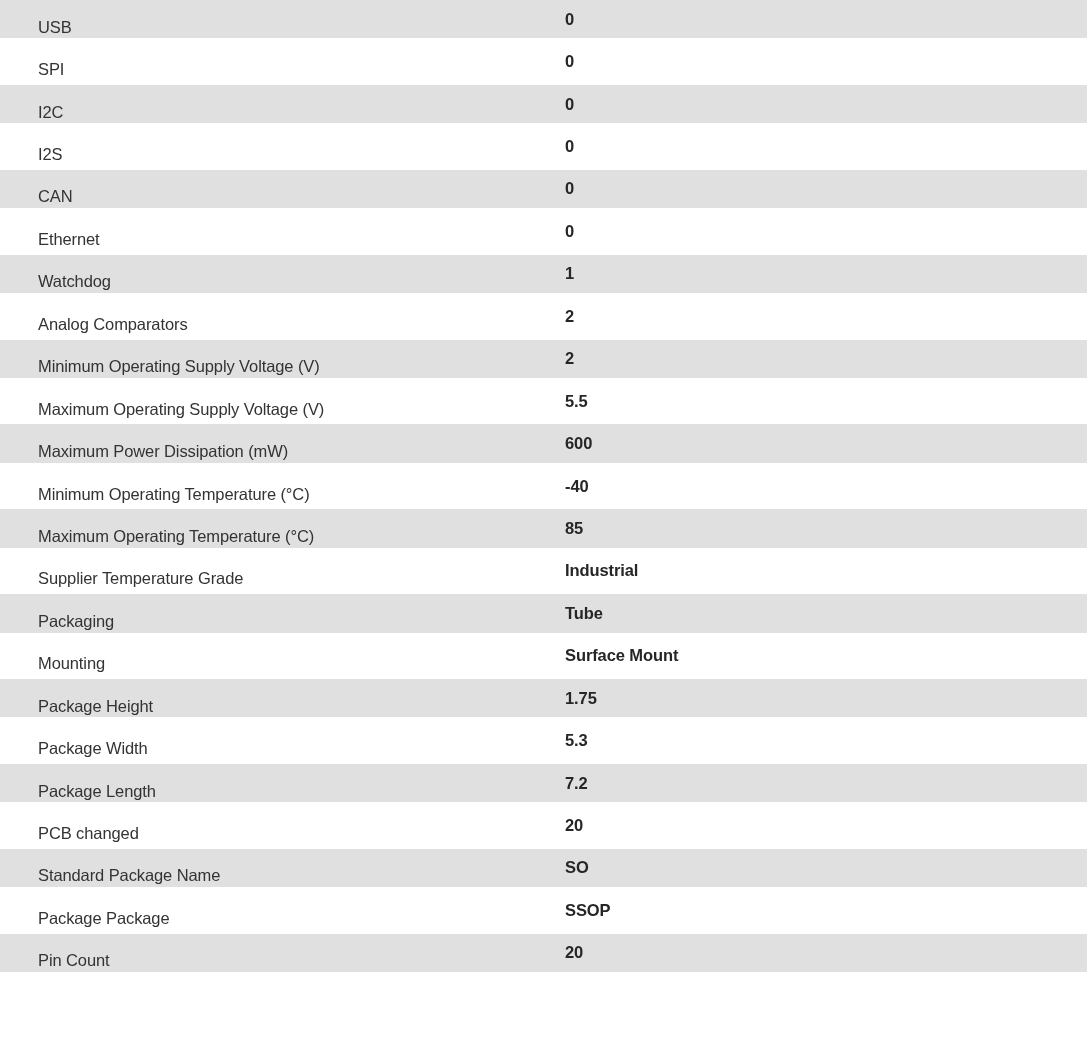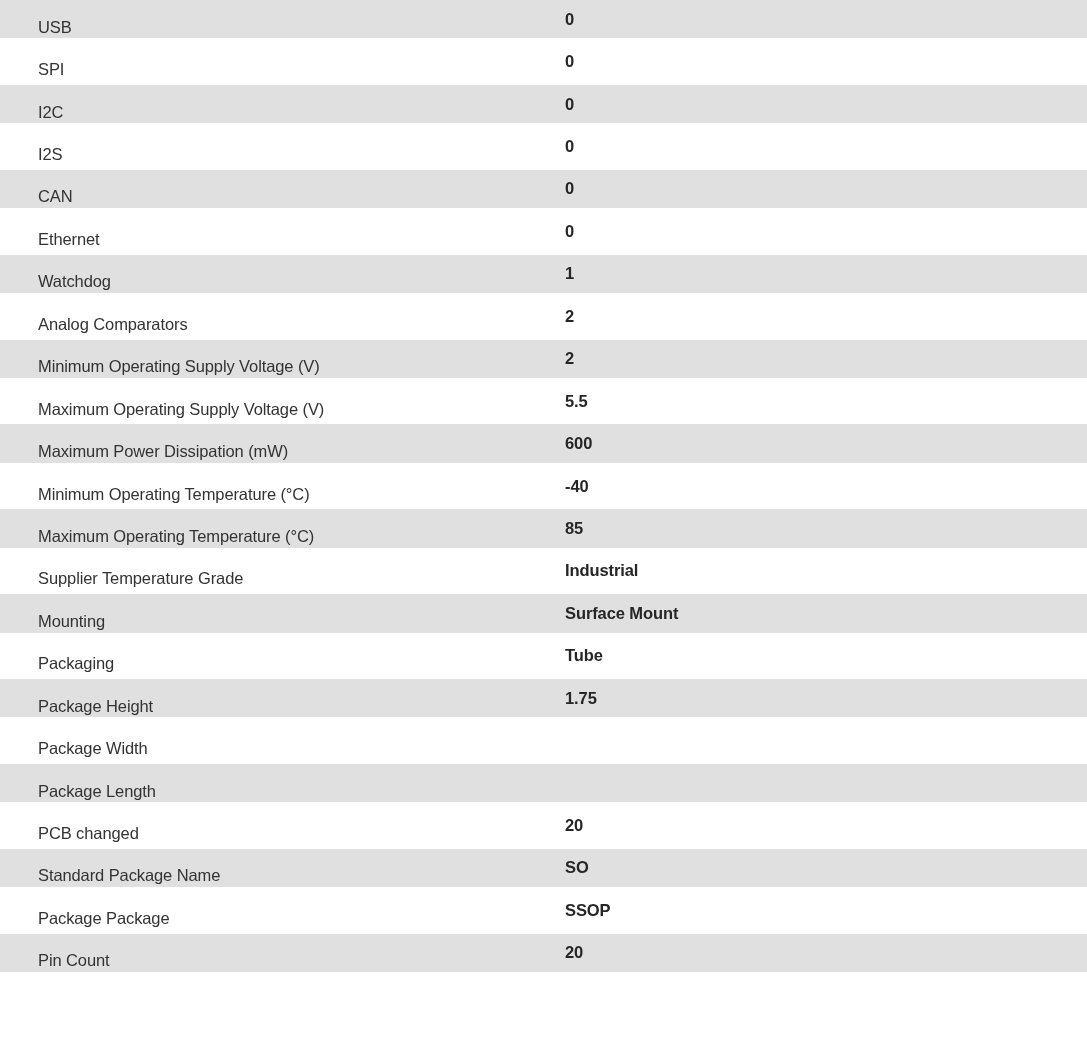--- a/index.html
+++ b/index.html
@@ -103,36 +103,38 @@
     </div>
     <div class="row">
       <span class="cell-label">Maximum Operating Temperature (°C)</span>
       <span class="cell-value">85</span>
     </div>
     <div class="row">
       <span class="cell-label">Supplier Temperature Grade</span>
       <span class="cell-value">Industrial</span>
     </div>
     <div class="row">
+      <span class="cell-label">Packaging</span>
+      <span class="cell-value">Tube</span>
+    </div>
+    <div class="row">
       <span class="cell-label">Mounting</span>
       <span class="cell-value">Surface Mount</span>
-    </div>
-    <div class="row">
-      <span class="cell-label">Packaging</span>
-      <span class="cell-value">Tube</span>
     </div>
     <div class="row">
       <span class="cell-label">Package Height</span>
       <span class="cell-value">1.75</span>
     </div>
     <div class="row">
       <span class="cell-label">Package Width</span>
+      <span class="cell-value">5.3</span>
     </div>
     <div class="row">
       <span class="cell-label">Package Length</span>
+      <span class="cell-value">7.2</span>
     </div>
     <div class="row">
       <span class="cell-label">PCB changed</span>
       <span class="cell-value">20</span>
     </div>
     <div class="row">
       <span class="cell-label">Standard Package Name</span>
       <span class="cell-value">SO</span>
     </div>
     <div class="row">

